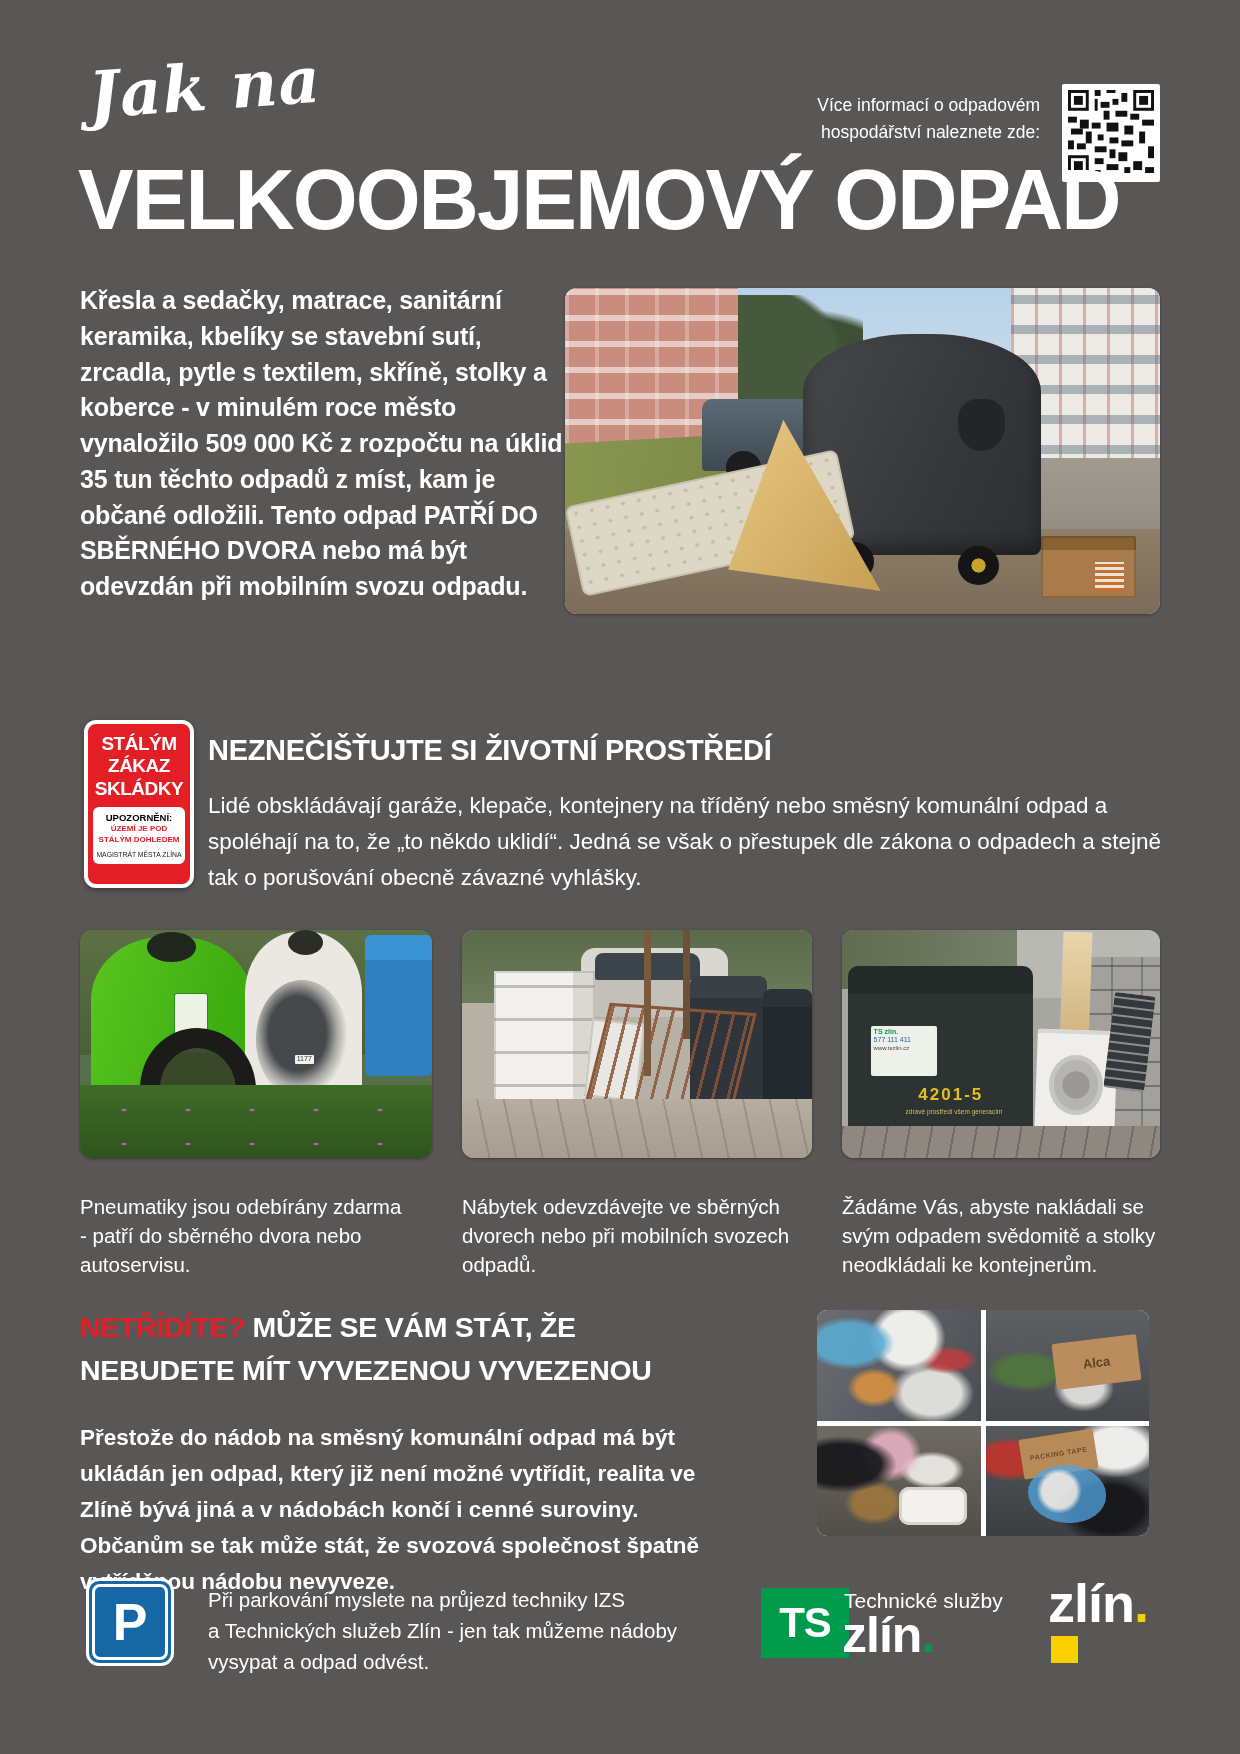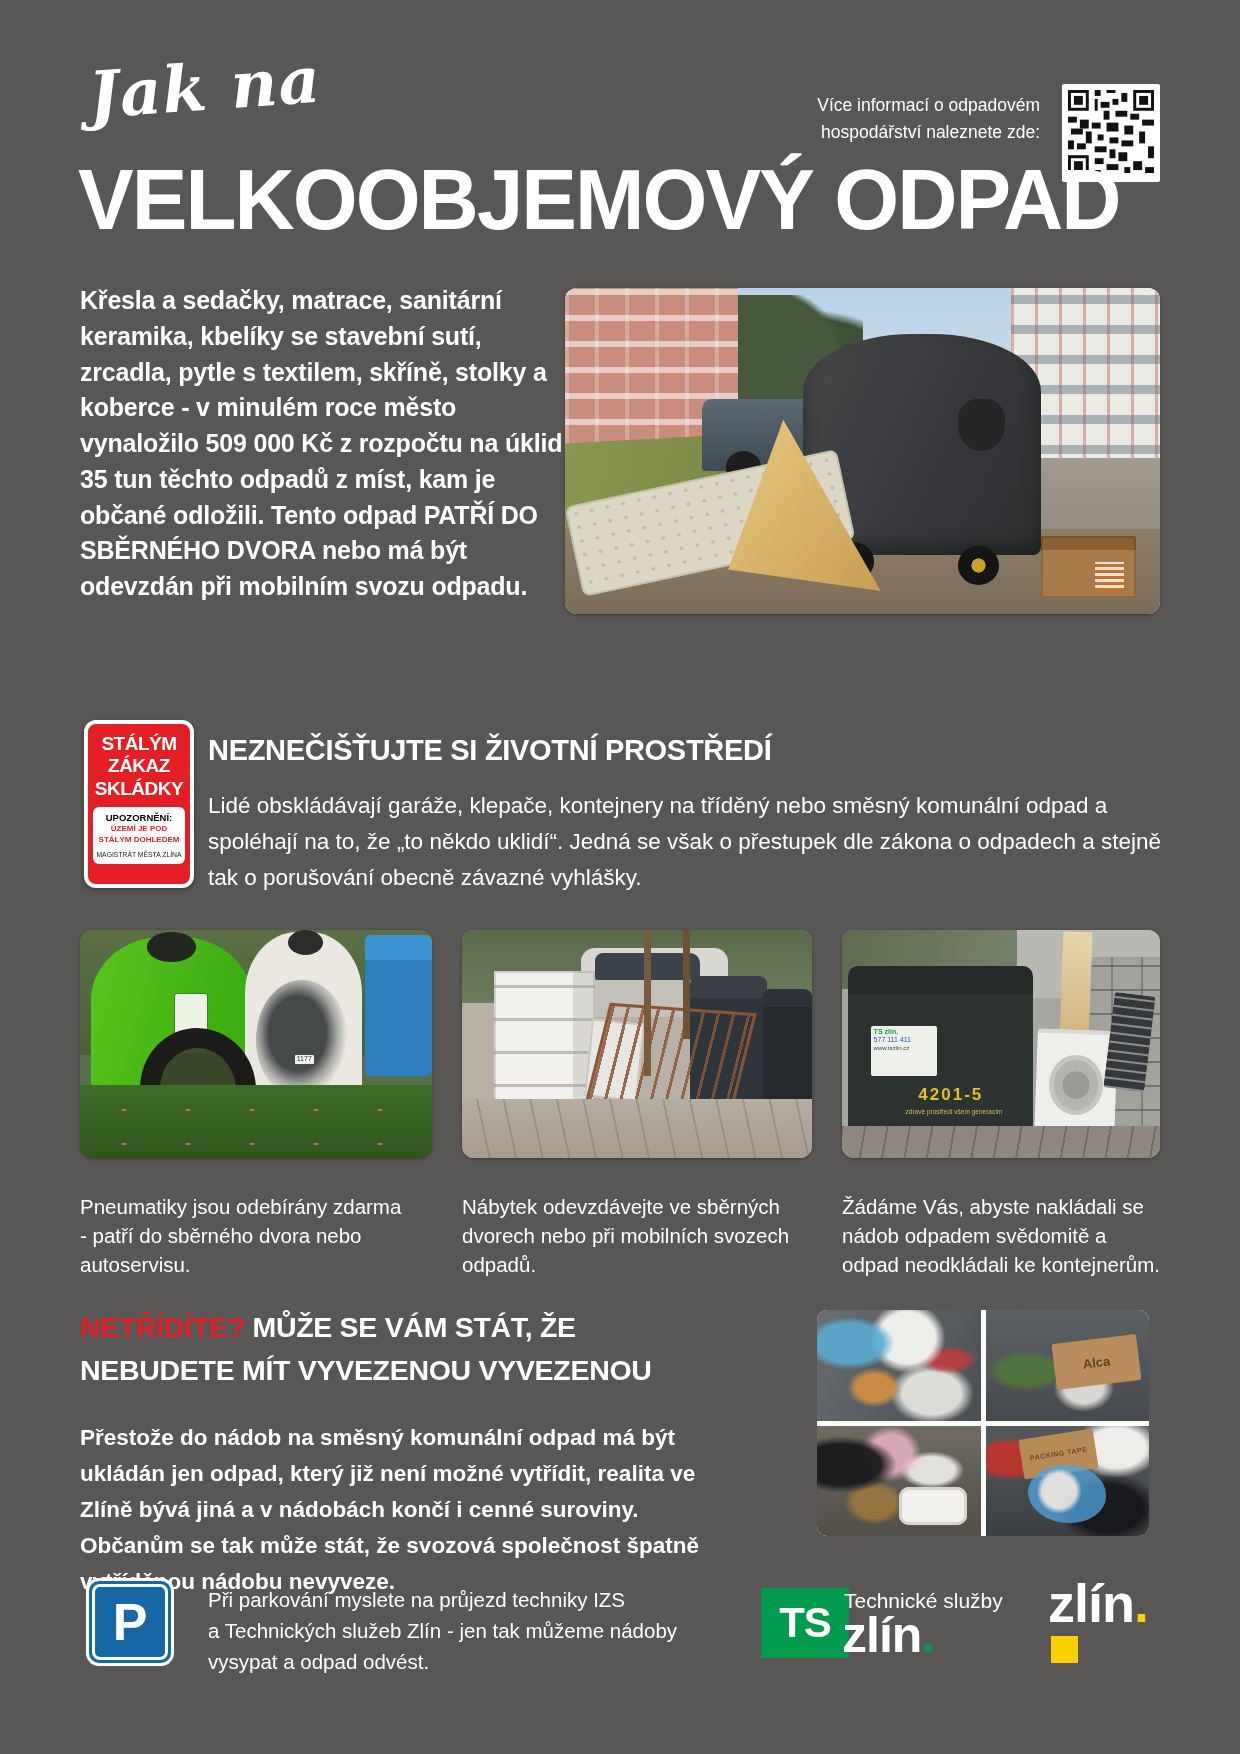--- a/index.html
+++ b/index.html
@@ -211,21 +211,21 @@
     <div style="left:20%;top:78%;color:#cdbd66;font-size:6.5px;">zdravé prostředí všem generacím</div>
     <div style="left:7%;top:88%;width:8%;height:10%;background:#141414;border-radius:50%;"></div>
     <div style="left:61%;top:44%;width:25%;height:48%;background:#efeeea;border-radius:3px;transform:rotate(2deg);box-shadow:inset 0 4px 0 #d8d7d2;"></div>
     <div style="left:65%;top:55%;width:17%;height:26%;border:5px solid #c6c5c0;border-radius:50%;background:radial-gradient(circle,#9a9995 0 40%,#b5b4b0 42%);box-sizing:border-box;"></div>
     <div style="left:84%;top:28%;width:13%;height:42%;background:repeating-linear-gradient(0deg,rgba(225,225,225,.5) 0 2px,transparent 2px 9px),#35383a;transform:rotate(7deg);border-radius:3px;"></div>
     <div style="left:0;bottom:0;width:100%;height:14%;background:repeating-linear-gradient(100deg,rgba(70,68,64,.4) 0 2px,transparent 2px 22px),#8e8880;"></div>
   </div>
 
   <div class="abs caption cap-1">Pneumatiky jsou odebírány zdarma - patří do sběrného dvora nebo autoservisu.</div>
   <div class="abs caption cap-2">Nábytek odevzdávejte ve sběrných dvorech nebo při mobilních svozech odpadů.</div>
-  <div class="abs caption cap-3">Žádáme Vás, abyste nakládali se nádob odpadem svědomitě a odpad neodkládali ke kontejnerům.</div>
+  <div class="abs caption cap-3">Žádáme Vás, abyste nakládali se svým odpadem svědomitě a stolky neodkládali ke kontejnerům.</div>
 
   <div class="abs net-heading">
     <span class="hl">NETŘÍDÍTE?</span><span> MŮŽE SE VÁM STÁT, ŽE</span><br>
     <span>NEBUDETE MÍT VYVEZENOU VYVEZENOU</span>
   </div>
   <div class="abs net-par">Přestože do nádob na směsný komunální odpad má být ukládán jen odpad, který již není možné vytřídit, realita ve Zlíně bývá jiná a v nádobách končí i cenné suroviny. Občanům se tak může stát, že svozová společnost špatně vytříděnou nádobu nevyveze.</div>
 
   <div class="abs collage">
     <div style="background:radial-gradient(ellipse at 20% 30%,rgba(90,170,210,.9) 0 18%,transparent 24%),radial-gradient(ellipse at 55% 25%,rgba(245,245,240,.95) 0 22%,transparent 30%),radial-gradient(ellipse at 80% 45%,rgba(200,60,60,.8) 0 10%,transparent 16%),radial-gradient(ellipse at 35% 70%,rgba(230,150,60,.8) 0 12%,transparent 18%),radial-gradient(ellipse at 70% 75%,rgba(235,235,230,.9) 0 18%,transparent 26%),linear-gradient(120deg,#6a6e72,#4a4e52);"></div>
     <div style="background:radial-gradient(ellipse at 25% 55%,rgba(80,120,60,.9) 0 16%,transparent 24%),radial-gradient(ellipse at 60% 70%,rgba(240,240,235,.85) 0 14%,transparent 22%),linear-gradient(#5d6164,#45484c);">

